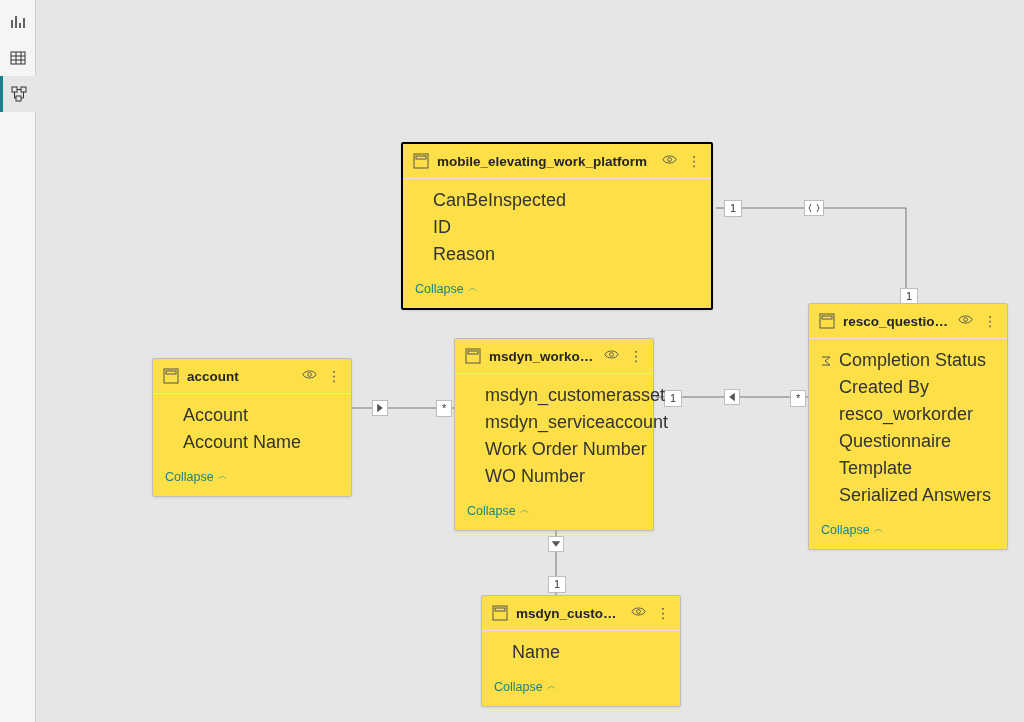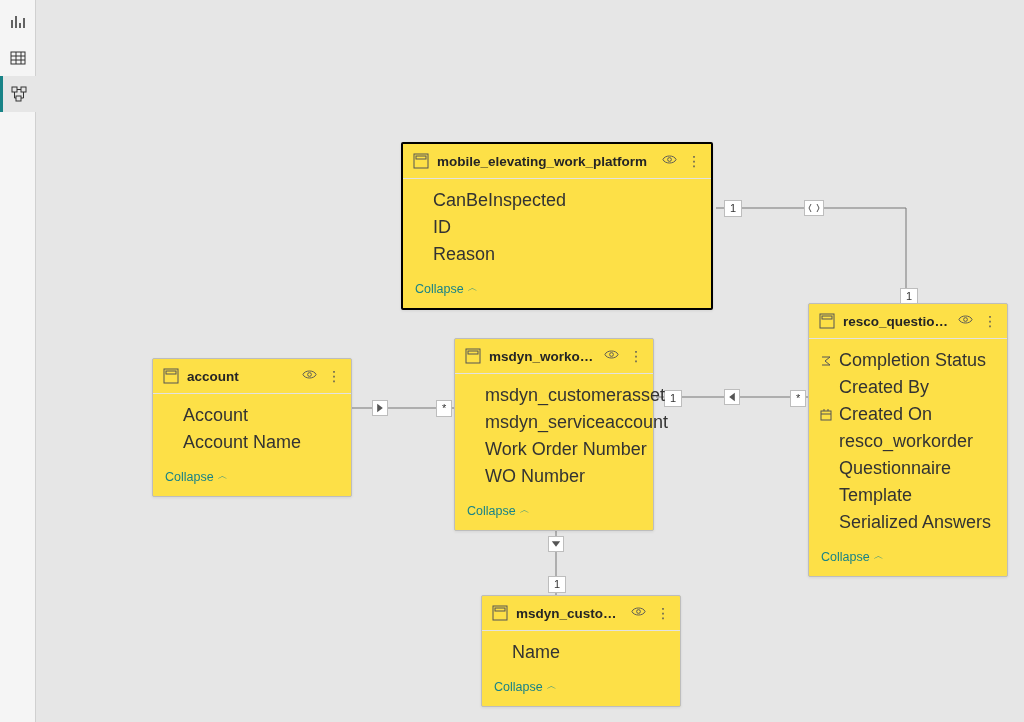--- a/index.html
+++ b/index.html
@@ -396,29 +396,20 @@
             <svg viewBox="0 0 12 12">
               <path d="M2 2 H10 L5 6 L10 10 H2" stroke-width="1"></path>
             </svg>
           </span>
           <span>Completion Status</span>
         </div>
       <div class="field-row">
           <span>Created By</span>
         </div>
       <div class="field-row">
-          <span class="col-icon">
-            <svg viewBox="0 0 12 12">
-              <rect x="1" y="2" width="10" height="9" stroke-width="1"></rect>
-              <path d="M1 5 H11 M4 2 V0 M8 2 V0" stroke-width="1"></path>
-            </svg>
-          </span>
-          <span>Created On</span>
-        </div>
-      <div class="field-row">
           <span>resco_workorder</span>
         </div>
       <div class="field-row">
           <span>Questionnaire</span>
         </div>
       <div class="field-row">
           <span>Template</span>
         </div>
       <div class="field-row">
           <span>Serialized Answers</span>

